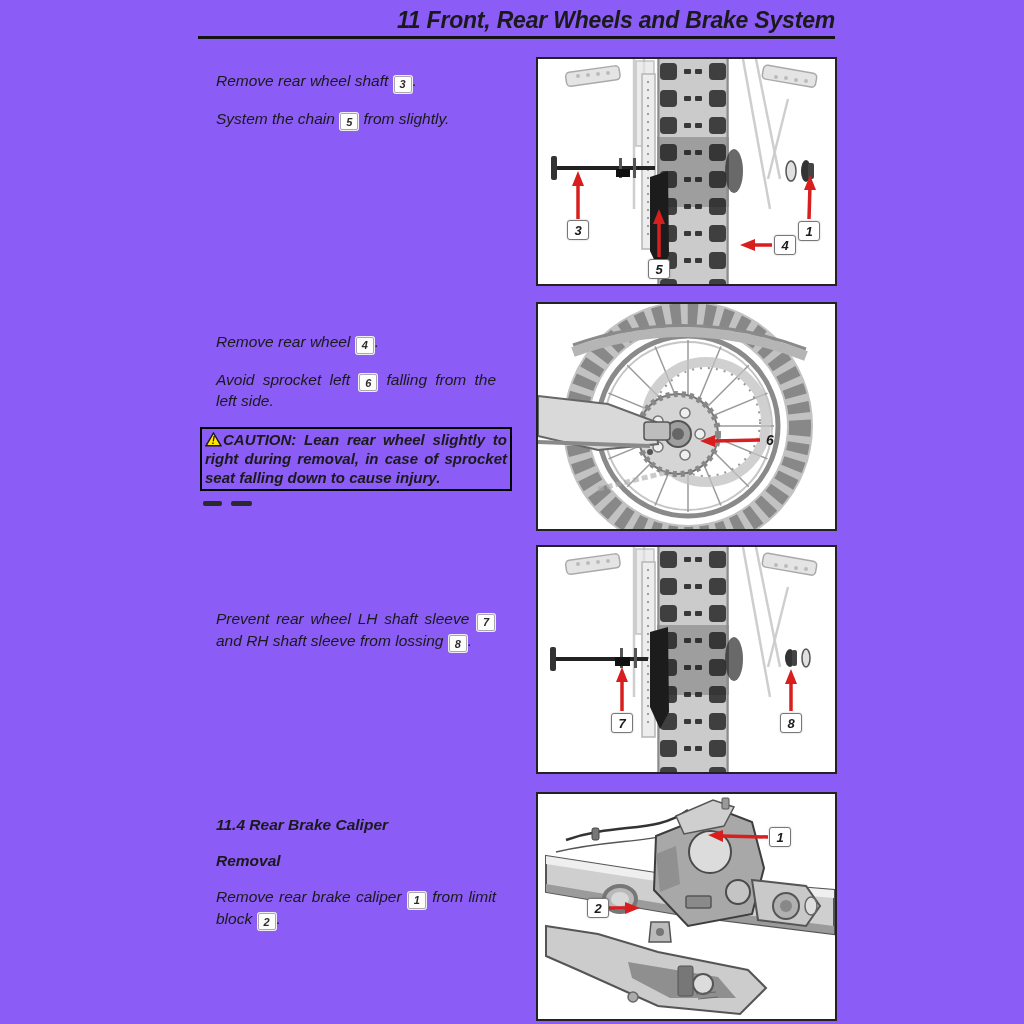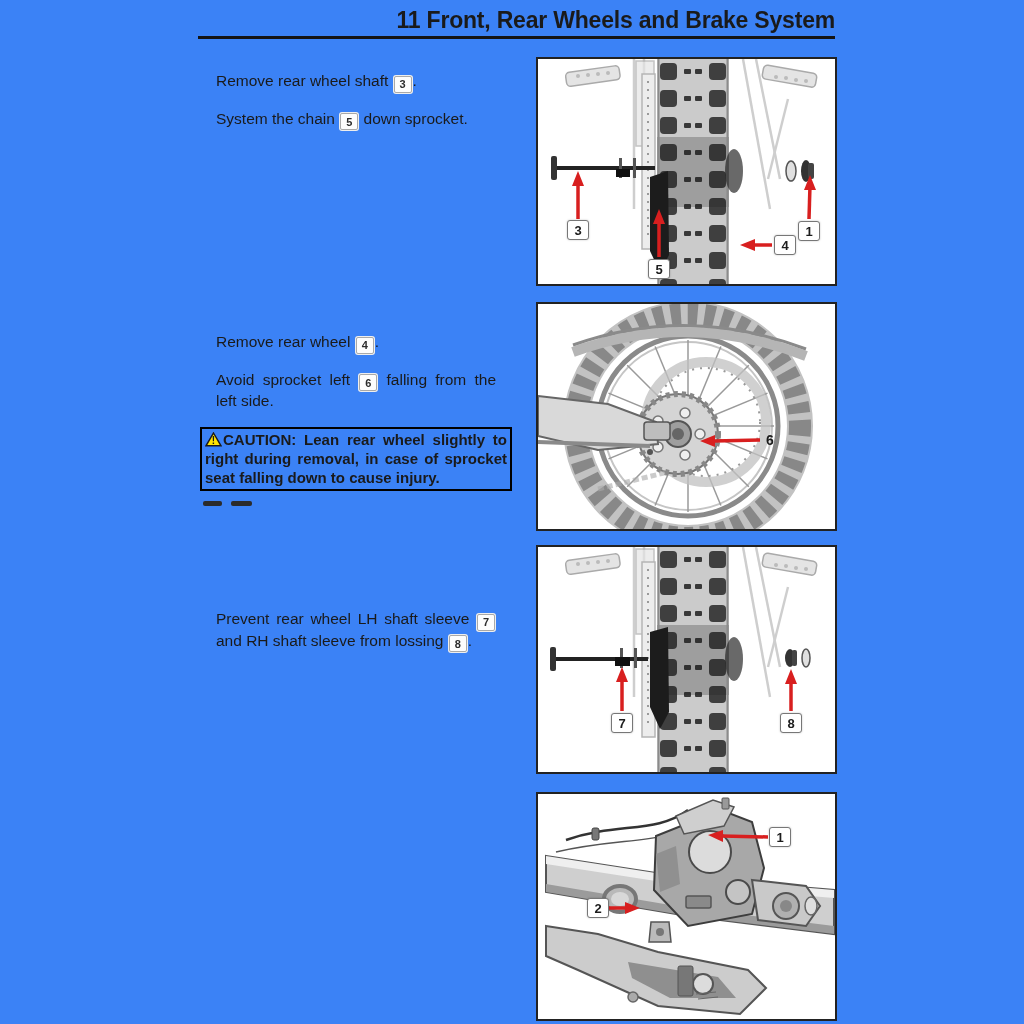--- a/index.html
+++ b/index.html
@@ -1,18 +1,18 @@
 <!DOCTYPE html>
 <html><head>
 <meta charset="utf-8">
 <style>
   html,body{margin:0;padding:0;background:#fff;}
   .page{
-    position:relative;width:1024px;height:1024px;background:#3b82f6;
-    font-family:"Liberation Sans","DejaVu Sans",sans-serif;color:#1a1a1a;overflow:hidden;
+    position:relative;width:1024px;height:1024px;background:#8b5cf6;
+    font-family:"Liberation Sans","DejaVu Sans",sans-serif;color:#1a1a1a;overflow:hidden;font-style:italic;
   }
   
   .hdr-title{
     position:absolute;left:198px;top:7px;width:637px;text-align:right;
     font-size:23px;font-weight:bold;letter-spacing:-0.2px;white-space:nowrap;
   }
   .hdr-rule{position:absolute;left:198px;top:36px;width:637px;height:3px;background:#141414;}
   
   .tcol{position:absolute;left:200px;width:312px;}
   .tcol p{margin:16px;font-size:15.5px;line-height:20px;}
@@ -50,41 +50,46 @@
 </head>
 <body>
 
 <div class="page">
 
   <div class="hdr-title">11 Front, Rear Wheels and Brake System</div>
   <div class="hdr-rule"></div>
 
   <div class="tcol" style="top:55px;">
     <p><span>Remove rear wheel shaft </span><span class="ref">3</span><span>.</span></p>
-    <p><span>System the chain </span><span class="ref">5</span><span> down sprocket.</span></p>
+    <p><span>System the chain </span><span class="ref">5</span><span> from slightly.</span></p>
   </div>
 
   <div class="tcol" style="top:316px;">
     <p><span>Remove rear wheel </span><span class="ref">4</span><span>.</span></p>
     <p class="just"><span>Avoid sprocket left </span><span class="ref">6</span><span> falling from the left side.</span></p>
     <div class="caution">
       <svg class="warn" width="17" height="15" viewBox="0 0 17 15">
         <polygon points="8.5,1 16,13.8 1,13.8" fill="#ffe400" stroke="#1a1a1a" stroke-width="1.4"></polygon>
         <text x="8.5" y="12" text-anchor="middle" font-size="10" font-weight="bold" fill="#1a1a1a">!</text>
       </svg><span>CAUTION:</span><span> Lean rear wheel slightly to right during removal, in case of sprocket seat falling down to cause injury.</span>
     </div>
   </div>
 
   <div class="dash" style="left:203px;top:501px;width:19px;"></div>
   <div class="dash" style="left:231px;top:501px;width:21px;"></div>
 
   <div class="tcol" style="top:593px;">
     <p class="just"><span>Prevent rear wheel LH shaft sleeve </span><span class="ref">7</span><span> and RH shaft sleeve from lossing </span><span class="ref">8</span><span>.</span></p>
   </div>
 
+  <div class="tcol" style="top:799px;">
+    <p class="h-sec">11.4 Rear Brake Caliper</p>
+    <p class="h-sub">Removal</p>
+    <p class="just"><span>Remove rear brake caliper </span><span class="ref">1</span><span> from limit block </span><span class="ref">2</span><span>.</span></p>
+  </div>
 
   <div class="fig" style="top:57px;">
     <svg class="art" viewBox="0 0 297 225">
       <defs>
         <pattern id="treadA" x="119" y="0" width="72" height="27" patternUnits="userSpaceOnUse">
           <rect x="3" y="4" width="17" height="17" rx="4" fill="#3f3f3f"></rect>
           <rect x="27" y="10" width="7" height="5" rx="1" fill="#383838"></rect>
           <rect x="38" y="10" width="7" height="5" rx="1" fill="#383838"></rect>
           <rect x="52" y="4" width="17" height="17" rx="4" fill="#3f3f3f"></rect>
         </pattern>

